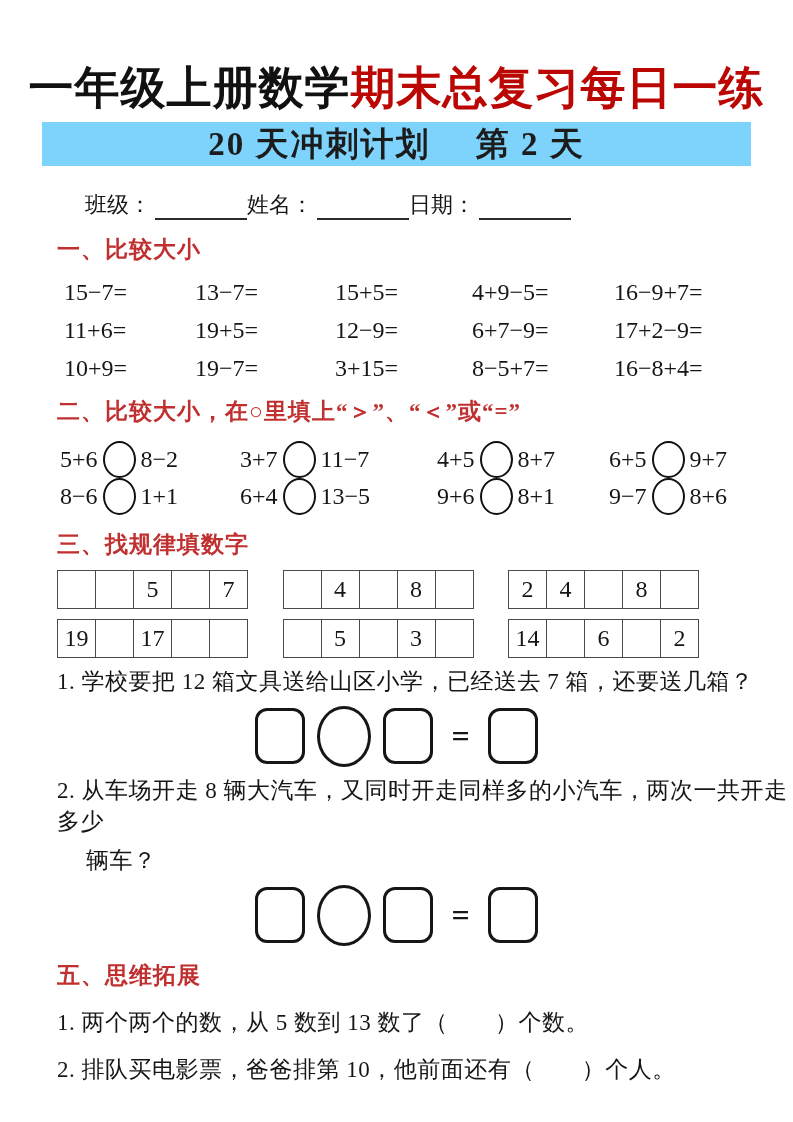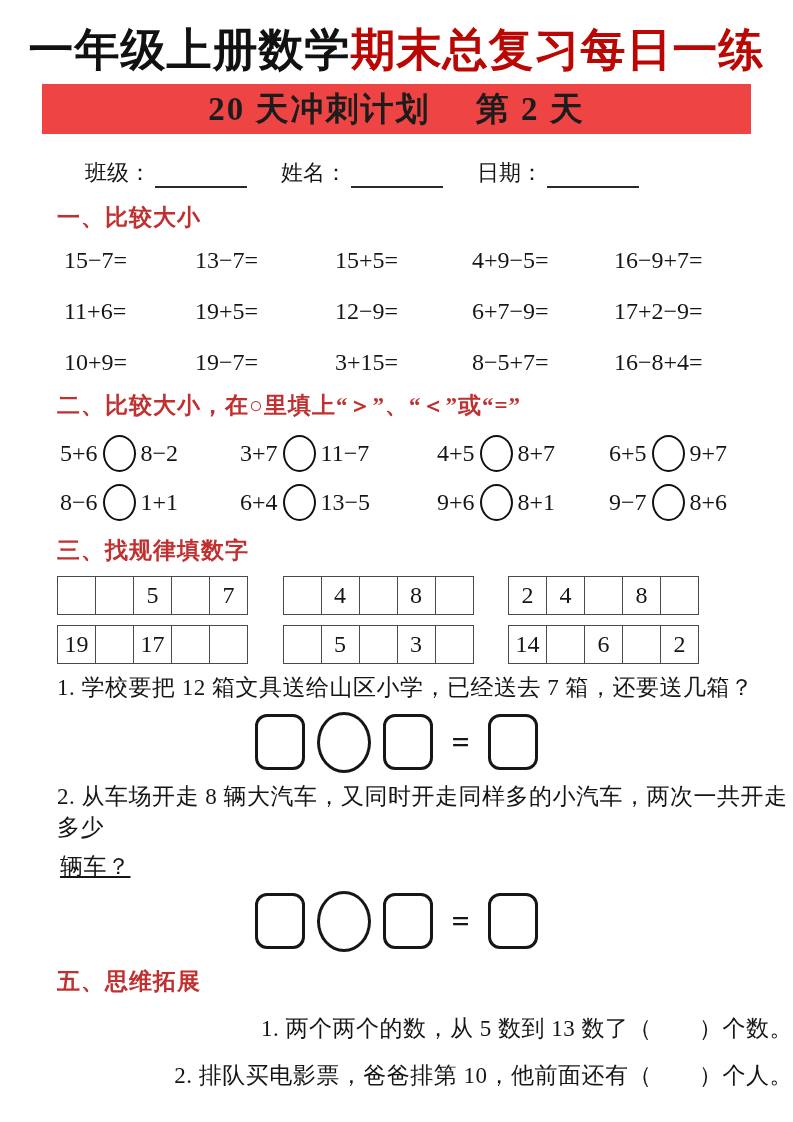--- a/index.html
+++ b/index.html
@@ -1,79 +1,79 @@
 <!DOCTYPE html>
 <html><head>
 <meta charset="utf-8">
 <style>
   html,body{margin:0;padding:0;}
   body{
     width:793px;height:1122px;background:#ffffff;
     font-family:"Liberation Serif","DejaVu Serif",serif;
     color:#161616;overflow:hidden;position:relative;
   }
-  .page{width:793px;height:1122px;box-sizing:border-box;padding-top:24px;}
+  .page{width:793px;height:1122px;box-sizing:border-box;padding-top:62px;}
 
   
   .title{white-space:nowrap;text-align:center;font-size:45px;font-weight:bold;line-height:52px;letter-spacing:1px;}
   .title .t-black{color:#111111;}
   .title .t-red{color:#bb0704;}
 
   
   .banner{
-    margin:8px 42px 0 42px;height:50px;background:#ef4444;
+    margin:8px 42px 0 42px;height:44px;background:#7dd3fc;
     display:flex;align-items:center;justify-content:center;
     font-size:33px;font-weight:bold;color:#1c1c1c;letter-spacing:2px;
   }
 
   
   .info{margin:24px 0 0 85px;font-size:22px;display:flex;align-items:flex-end;}
   .info .group{display:flex;align-items:flex-end;justify-content:space-between;}
-  .info .group+.group{margin-left:34px;}
+  .info .group+.group{}
   .blank{display:inline-block;width:92px;height:22px;border-bottom:2px solid #2a2a2a;margin-left:4px;}
 
   
   .sec-head{margin:14px 0 0 57px;font-size:23px;font-weight:bold;color:#c03030;letter-spacing:1px;}
 
   
   .calc-grid{
     margin:14px 0 0 0;padding-left:64px;display:grid;
     grid-template-columns:131px 140px 137px 142px 1fr;
-    row-gap:24px;font-size:24px;
+    row-gap:11px;font-size:24px;
   }
 
   
   .cmp-grid{
     margin:14px 0 0 0;padding-left:60px;display:grid;
     grid-template-columns:180px 197px 172px 1fr;
-    row-gap:12px;font-size:24px;
+    row-gap:0;font-size:24px;
   }
   .cmp-item{display:flex;align-items:center;}
   .circle{width:29px;height:33px;border:2.5px solid #111;border-radius:50%;margin:0 5px;flex:0 0 auto;}
 
   
   .table-row{display:flex;justify-content:space-between;padding:0 94px 0 57px;margin-top:10px;}
   .table-row.first{margin-top:10px;}
   .ptable{display:flex;}
   .pcell{
     width:37px;height:37px;border:1.5px solid #4a4a4a;border-left:none;
     display:flex;align-items:center;justify-content:center;font-size:24px;
   }
   .pcell:first-child{border-left:1.5px solid #4a4a4a;}
 
   
   .prob-text{margin:8px 0 0 57px;font-size:23px;letter-spacing:0.5px;}
-  .prob-text.cont{margin-left:60px;text-decoration:underline;}
+  .prob-text.cont{margin-left:86px;}
   .shape-row{margin-top:8px;display:flex;align-items:center;justify-content:center;gap:12px;height:62px;}
   .shape-sq{width:44px;height:50px;border:3px solid #161616;border-radius:12px;}
   .shape-circ{width:48px;height:55px;border:3px solid #161616;border-radius:50%;}
   .eq{font-size:32px;font-weight:bold;margin:0 6px;}
 
   
-  .think-item{margin:16px 0 4px 57px;font-size:23px;letter-spacing:0.5px;text-align:right;}
+  .think-item{margin:16px 0 4px 57px;font-size:23px;letter-spacing:0.5px;}
 </style>
 </head>
 <body>
 
 <div class="page">
 
   <div class="title">
     <span class="t-black">一年级上册数学</span><span class="t-red">期末总复习每日一练</span>
   </div>
 

